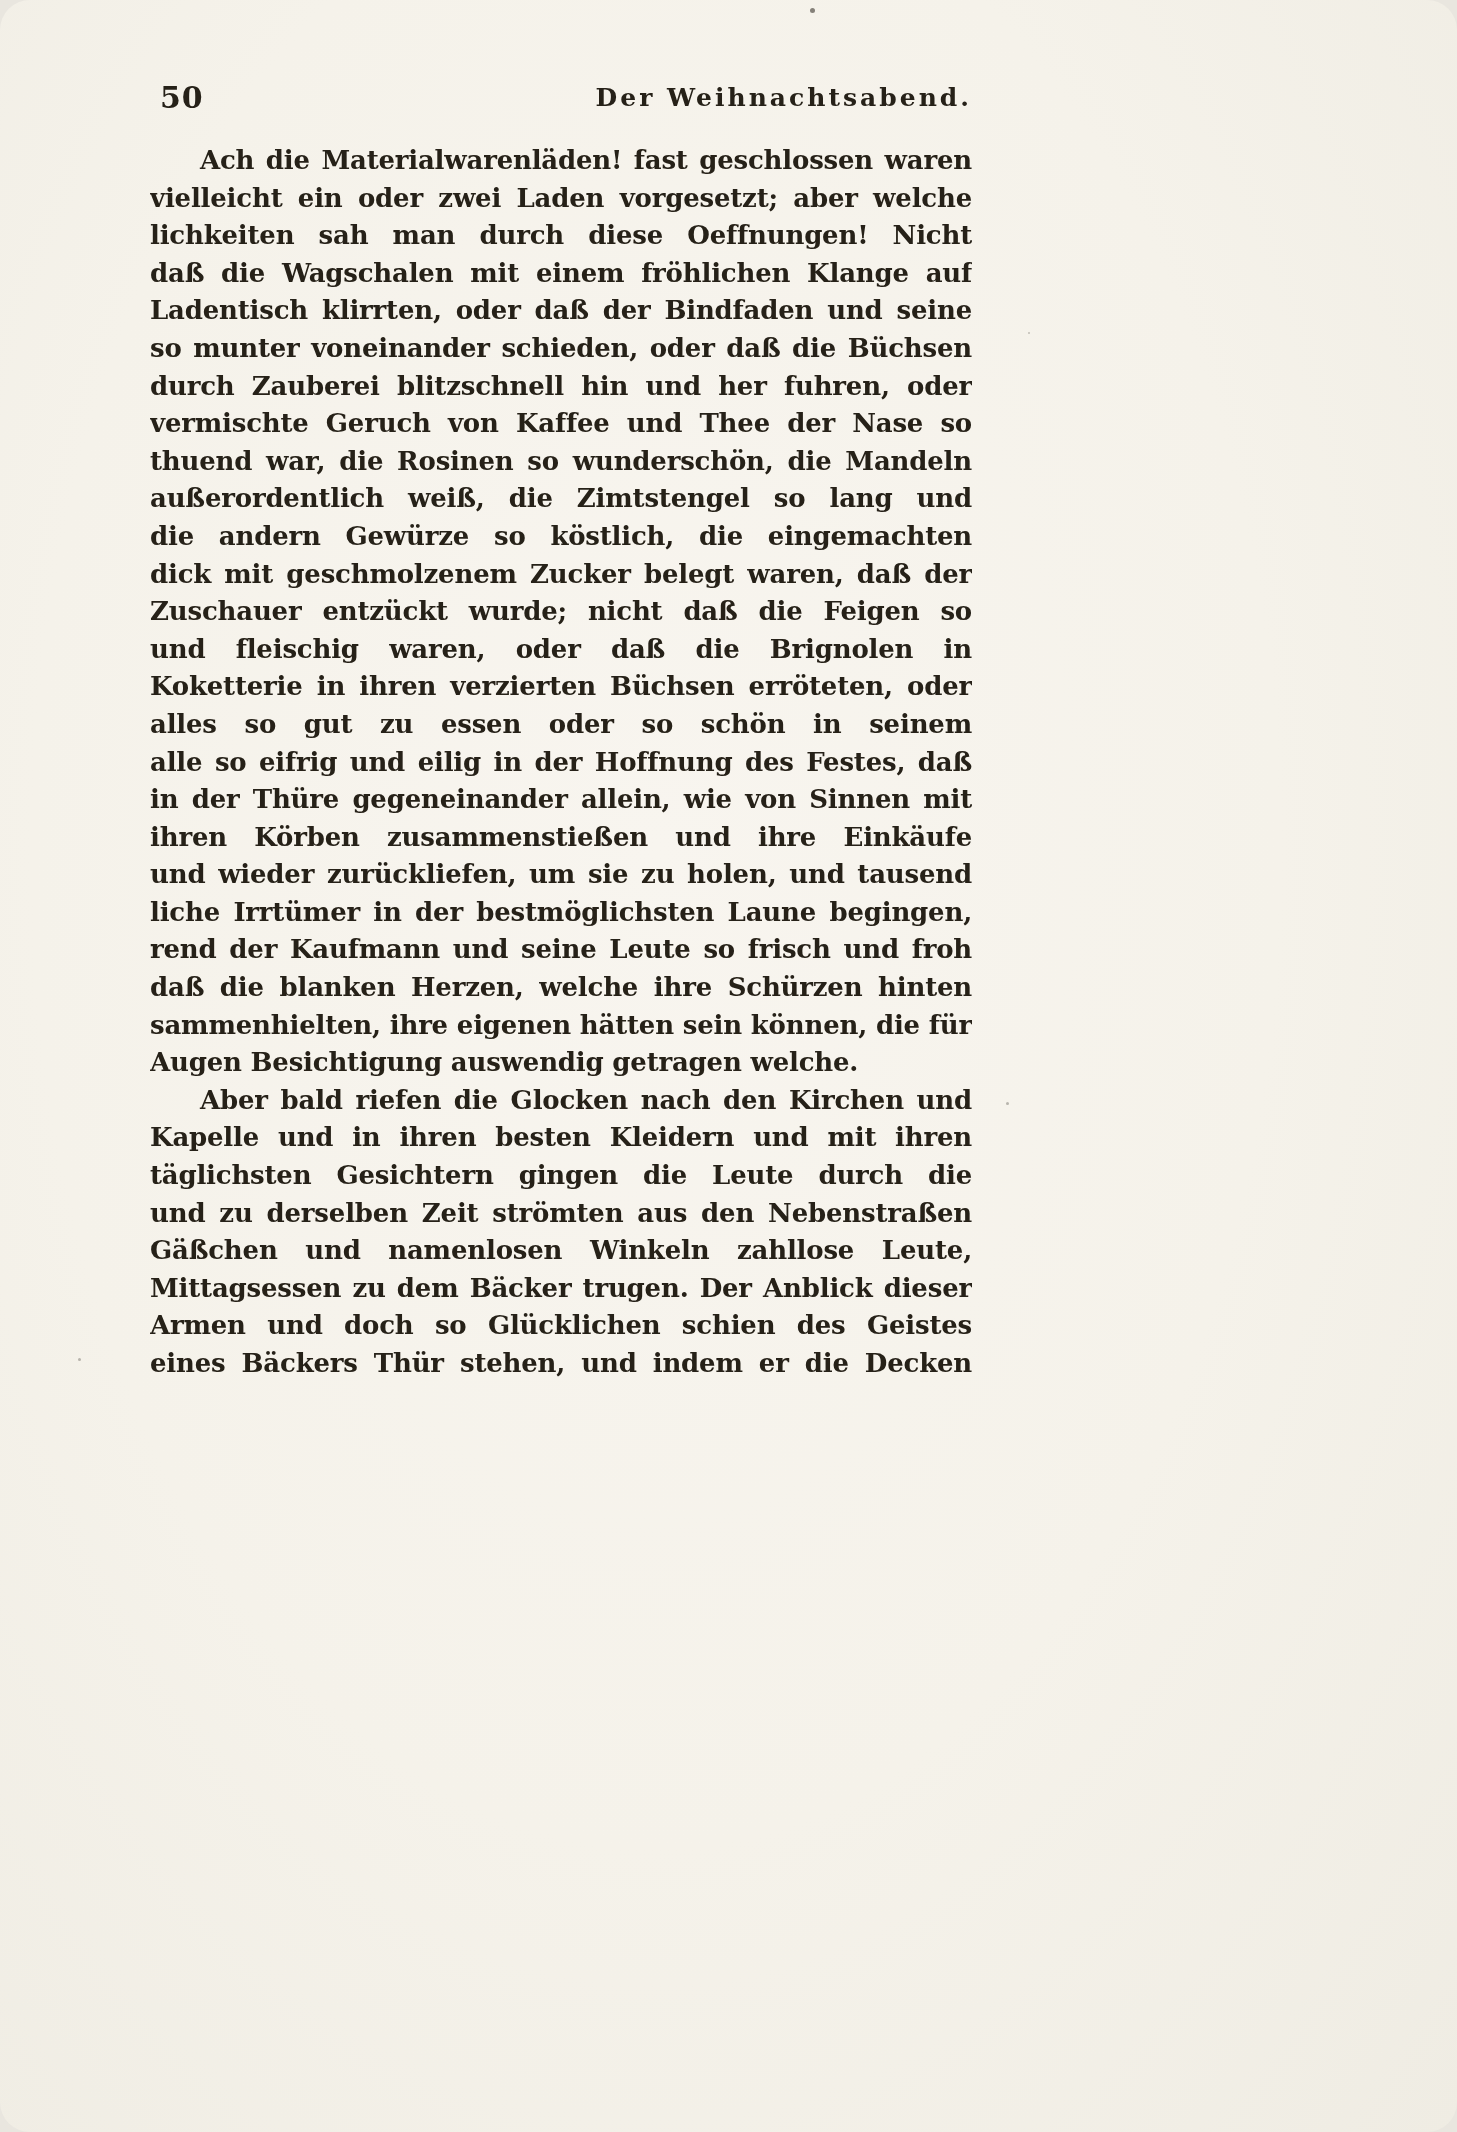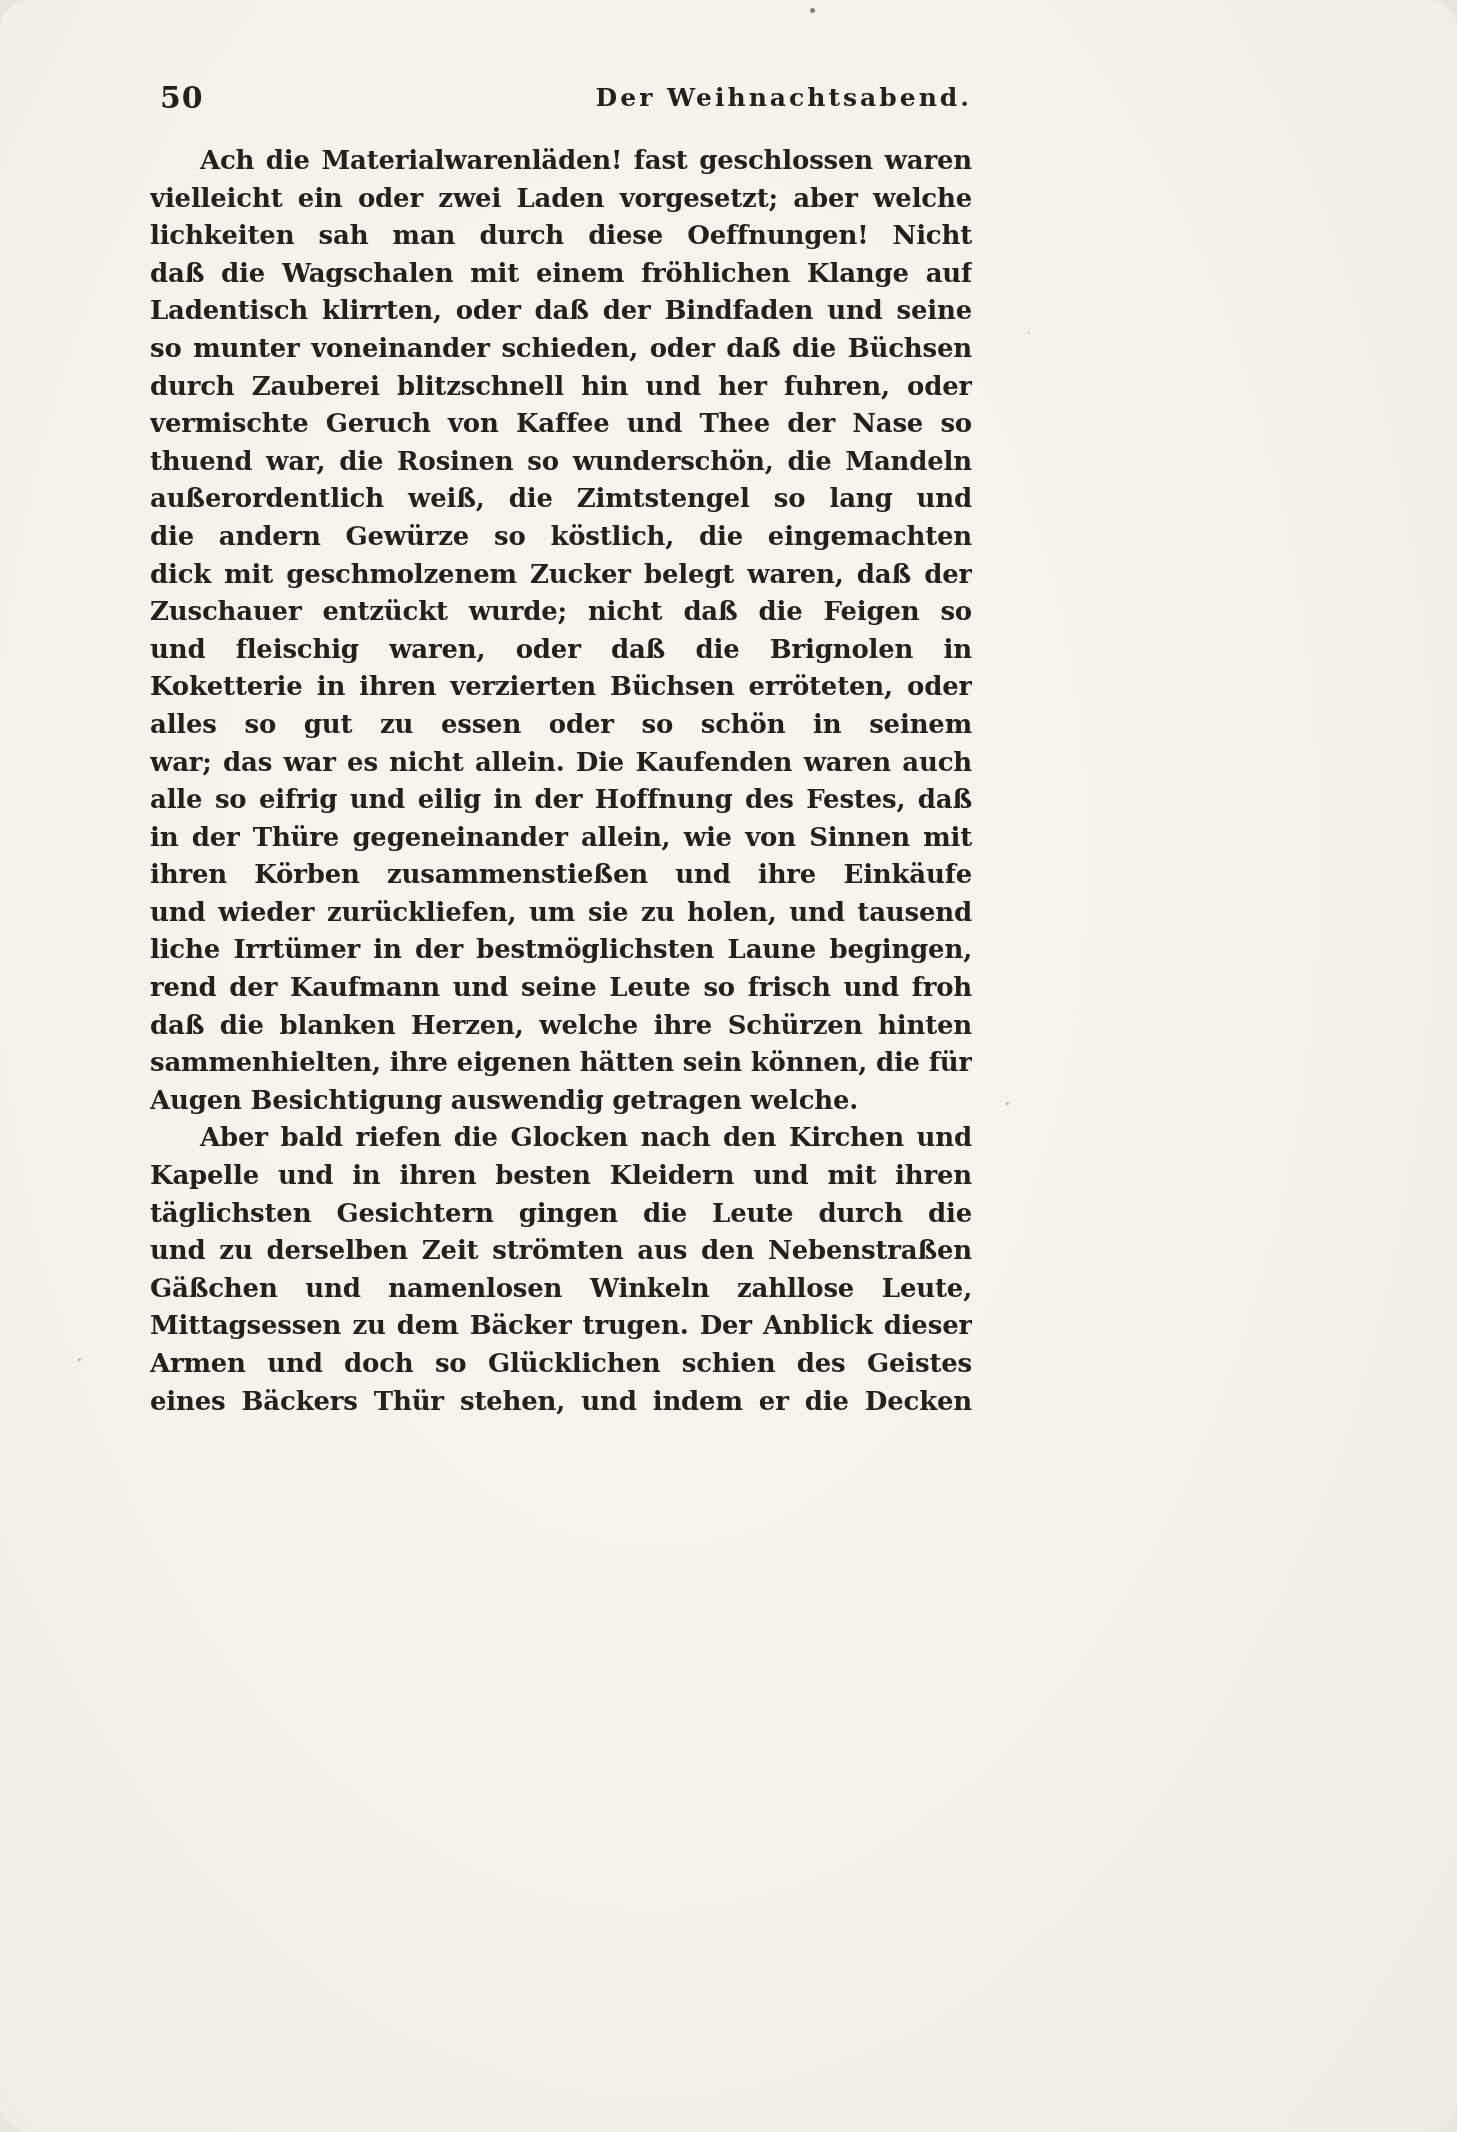--- a/index.html
+++ b/index.html
@@ -96,21 +96,20 @@
       <div class="line justify">durch Zauberei blitzschnell hin und her fuhren, oder daß der</div>
       <div class="line justify">vermischte Geruch von Kaffee und Thee der Nase so wohl=</div>
       <div class="line justify">thuend war, die Rosinen so wunderschön, die Mandeln so</div>
       <div class="line justify">außerordentlich weiß, die Zimtstengel so lang und gerade,</div>
       <div class="line justify">die andern Gewürze so köstlich, die eingemachten Früchte so</div>
       <div class="line justify">dick mit geschmolzenem Zucker belegt waren, daß der kälteste</div>
       <div class="line justify">Zuschauer entzückt wurde; nicht daß die Feigen so saftig</div>
       <div class="line justify">und fleischig waren, oder daß die Brignolen in bescheidener</div>
       <div class="line justify">Koketterie in ihren verzierten Büchsen erröteten, oder daß</div>
       <div class="line justify">alles so gut zu essen oder so schön in seinem Weihnachtskleid</div>
-      <div class="line justify">war; das war es nicht allein.  Die Kaufenden waren auch</div>
       <div class="line justify">alle so eifrig und eilig in der Hoffnung des Festes, daß sie</div>
       <div class="line justify">in der Thüre gegeneinander allein, wie von Sinnen mit</div>
       <div class="line justify">ihren Körben zusammenstießen und ihre Einkäufe vergaßen</div>
       <div class="line justify">und wieder zurückliefen, um sie zu holen, und tausend ähn=</div>
       <div class="line justify">liche Irrtümer in der bestmöglichsten Laune begingen, wäh=</div>
       <div class="line justify">rend der Kaufmann und seine Leute so frisch und froh waren,</div>
       <div class="line justify">daß die blanken Herzen, welche ihre Schürzen hinten zu=</div>
       <div class="line justify">sammenhielten, ihre eigenen hätten sein können, die für aller</div>
       <div class="line">Augen Besichtigung auswendig getragen welche.</div>
       <div class="line justify indent">Aber bald riefen die Glocken nach den Kirchen und der</div>

